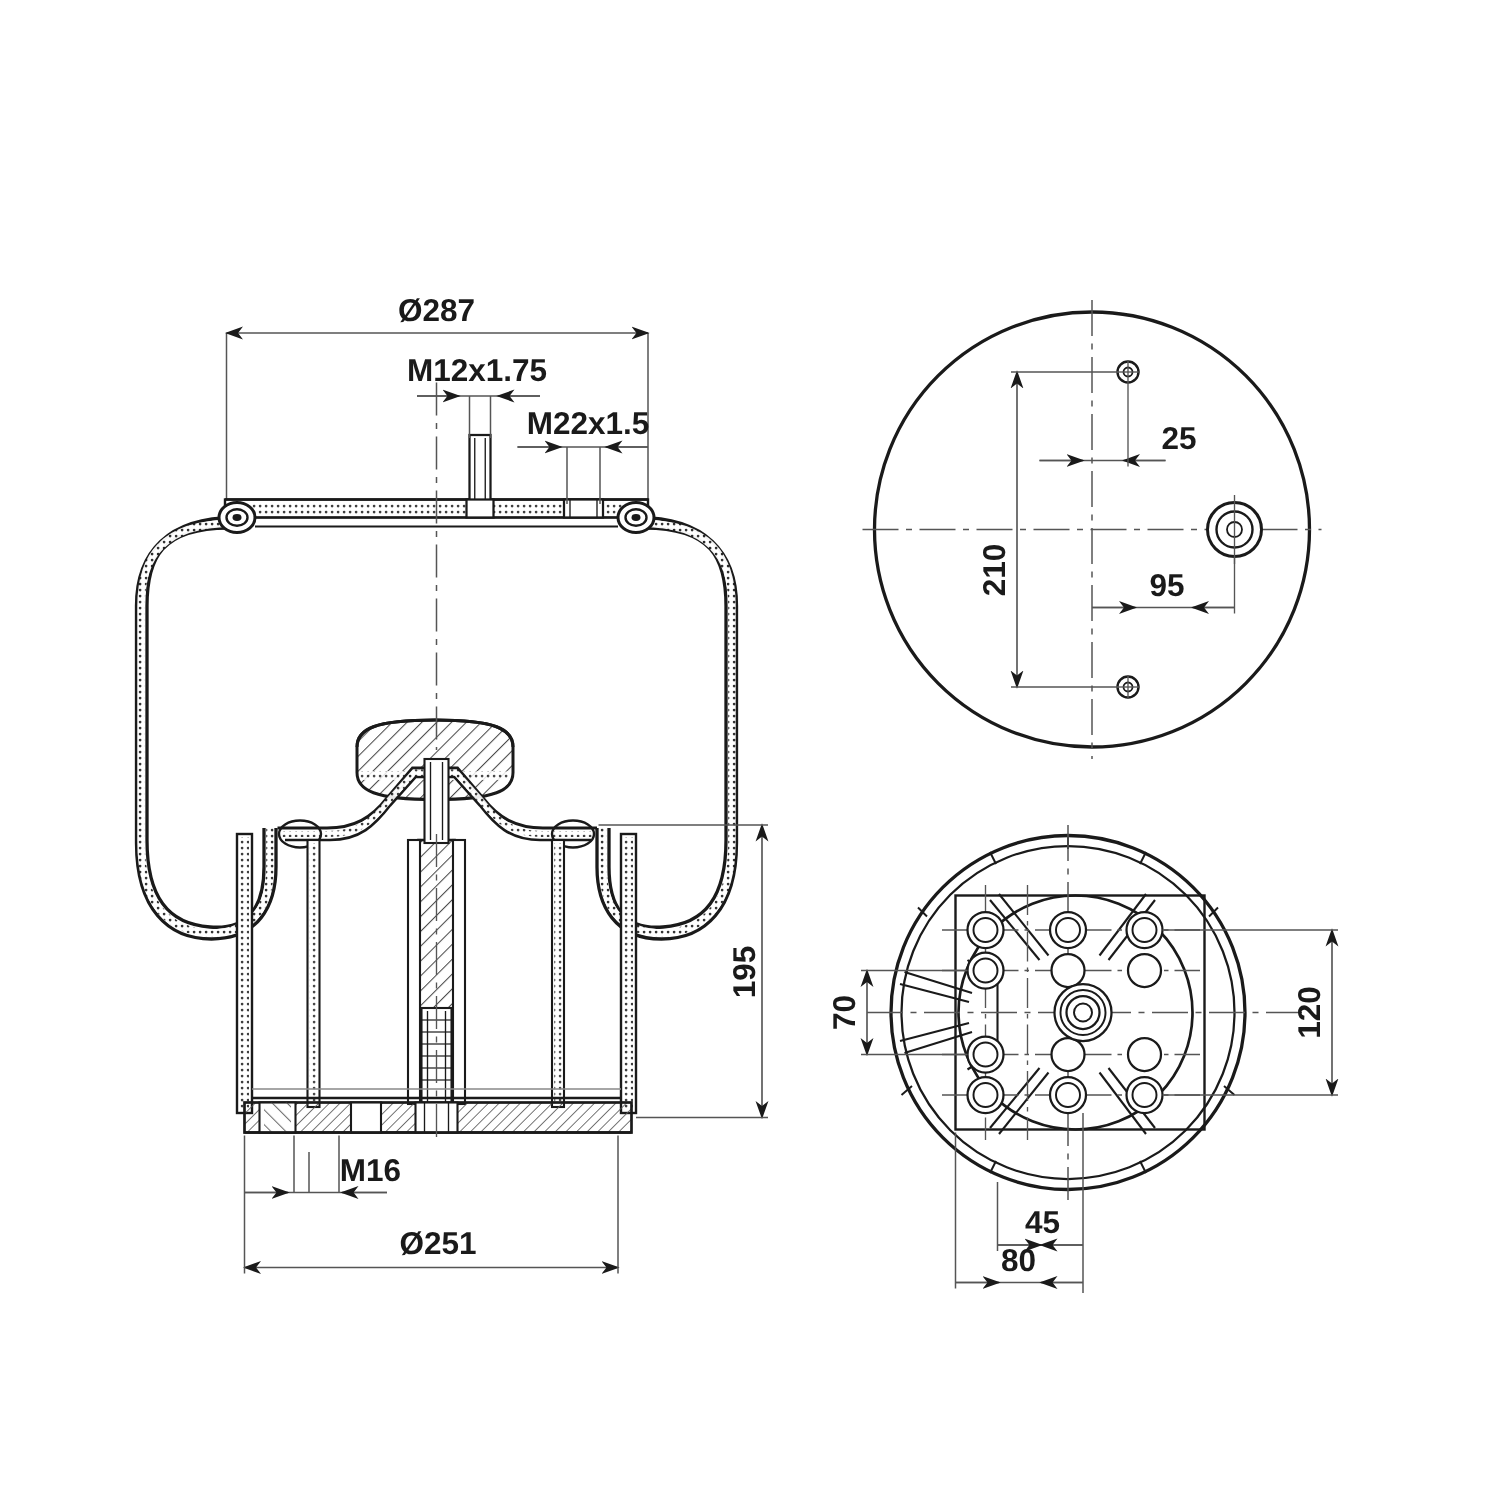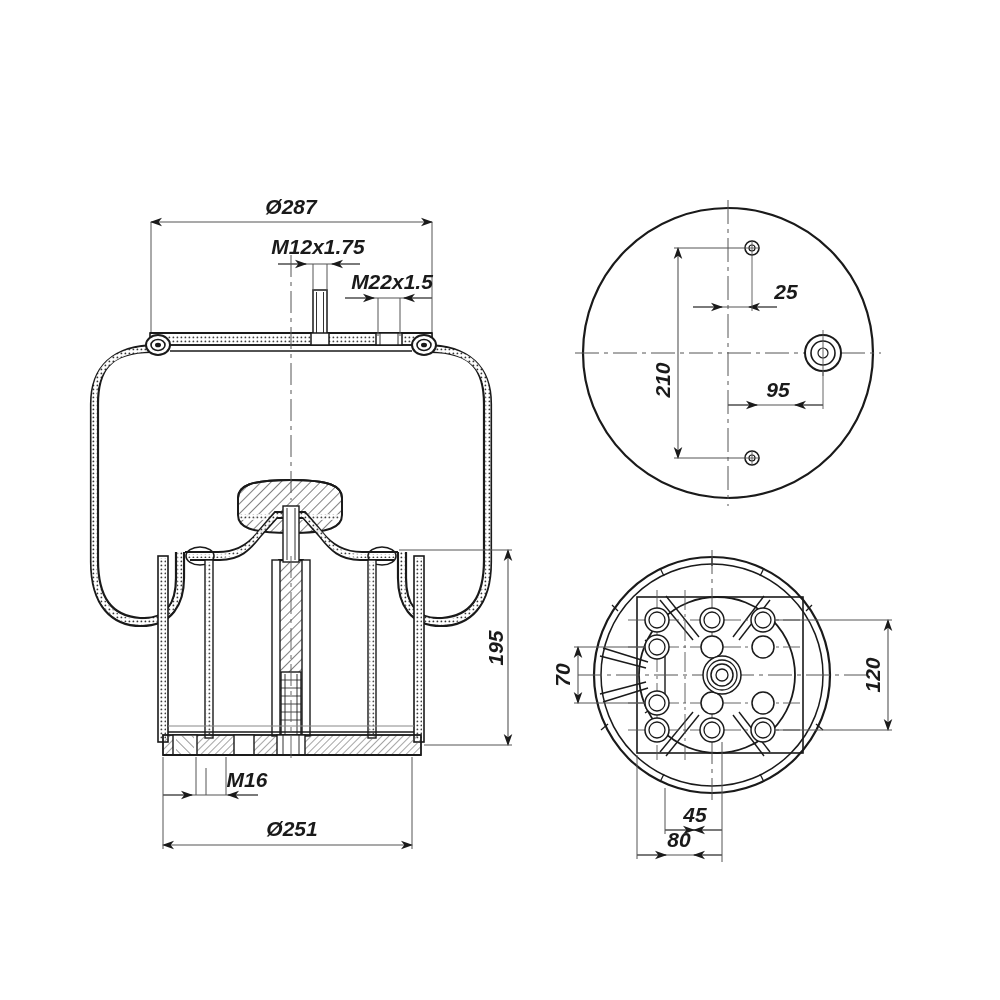--- a/index.html
+++ b/index.html
@@ -1,19 +1,19 @@
 <!DOCTYPE html>
 <html><head>
 <meta charset="utf-8">
 <title>Air Spring Technical Drawing</title>
 <style>
   html,body{margin:0;padding:0;background:#ffffff;}
   body{width:1000px;height:1000px;overflow:hidden;
        font-family:"Liberation Sans","DejaVu Sans",sans-serif;}
-  #sheet{position:relative;width:1000px;height:944px;background:#ffffff;font-style:italic;}
+  #sheet{position:relative;width:1000px;height:944px;background:#ffffff;}
   svg{display:block;}
   .dimtext{font-family:"Liberation Sans","DejaVu Sans",sans-serif;
            font-size:21px;font-weight:700;fill:#1a1a1a;letter-spacing:0px;}
 </style>
 </head>
 <body>
 
 <div id="sheet">
 <svg width="1000" height="1000" viewBox="0 0 1000 1000">
 

